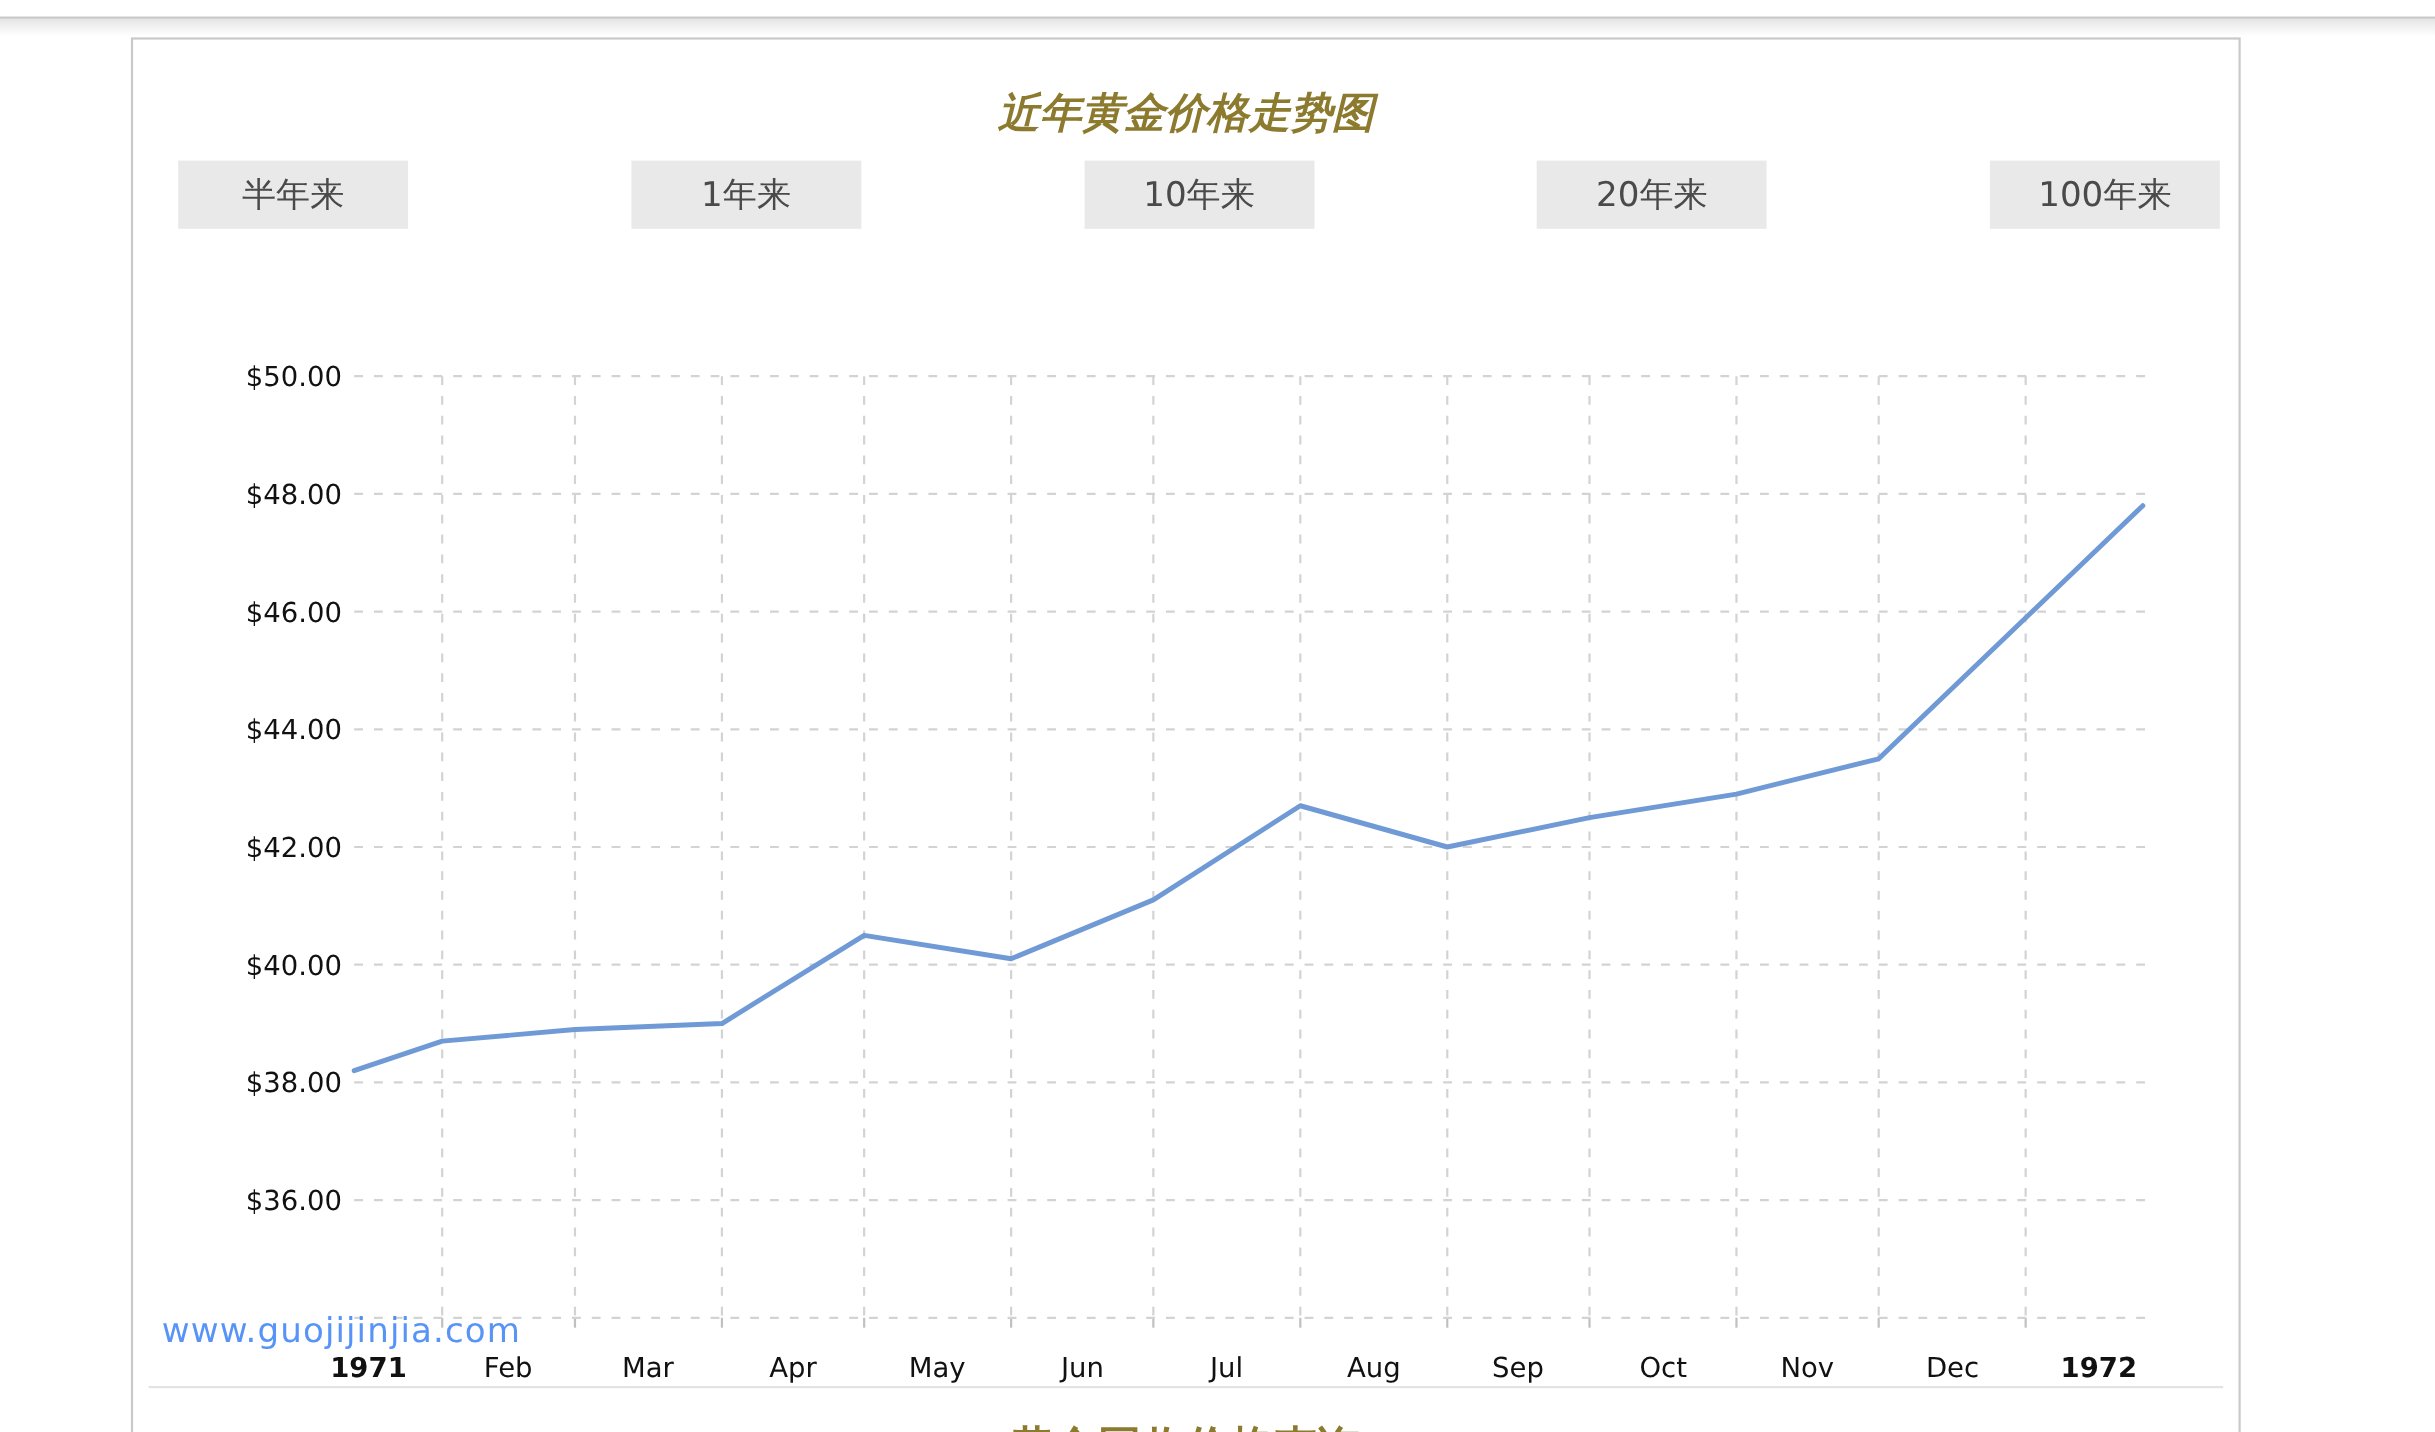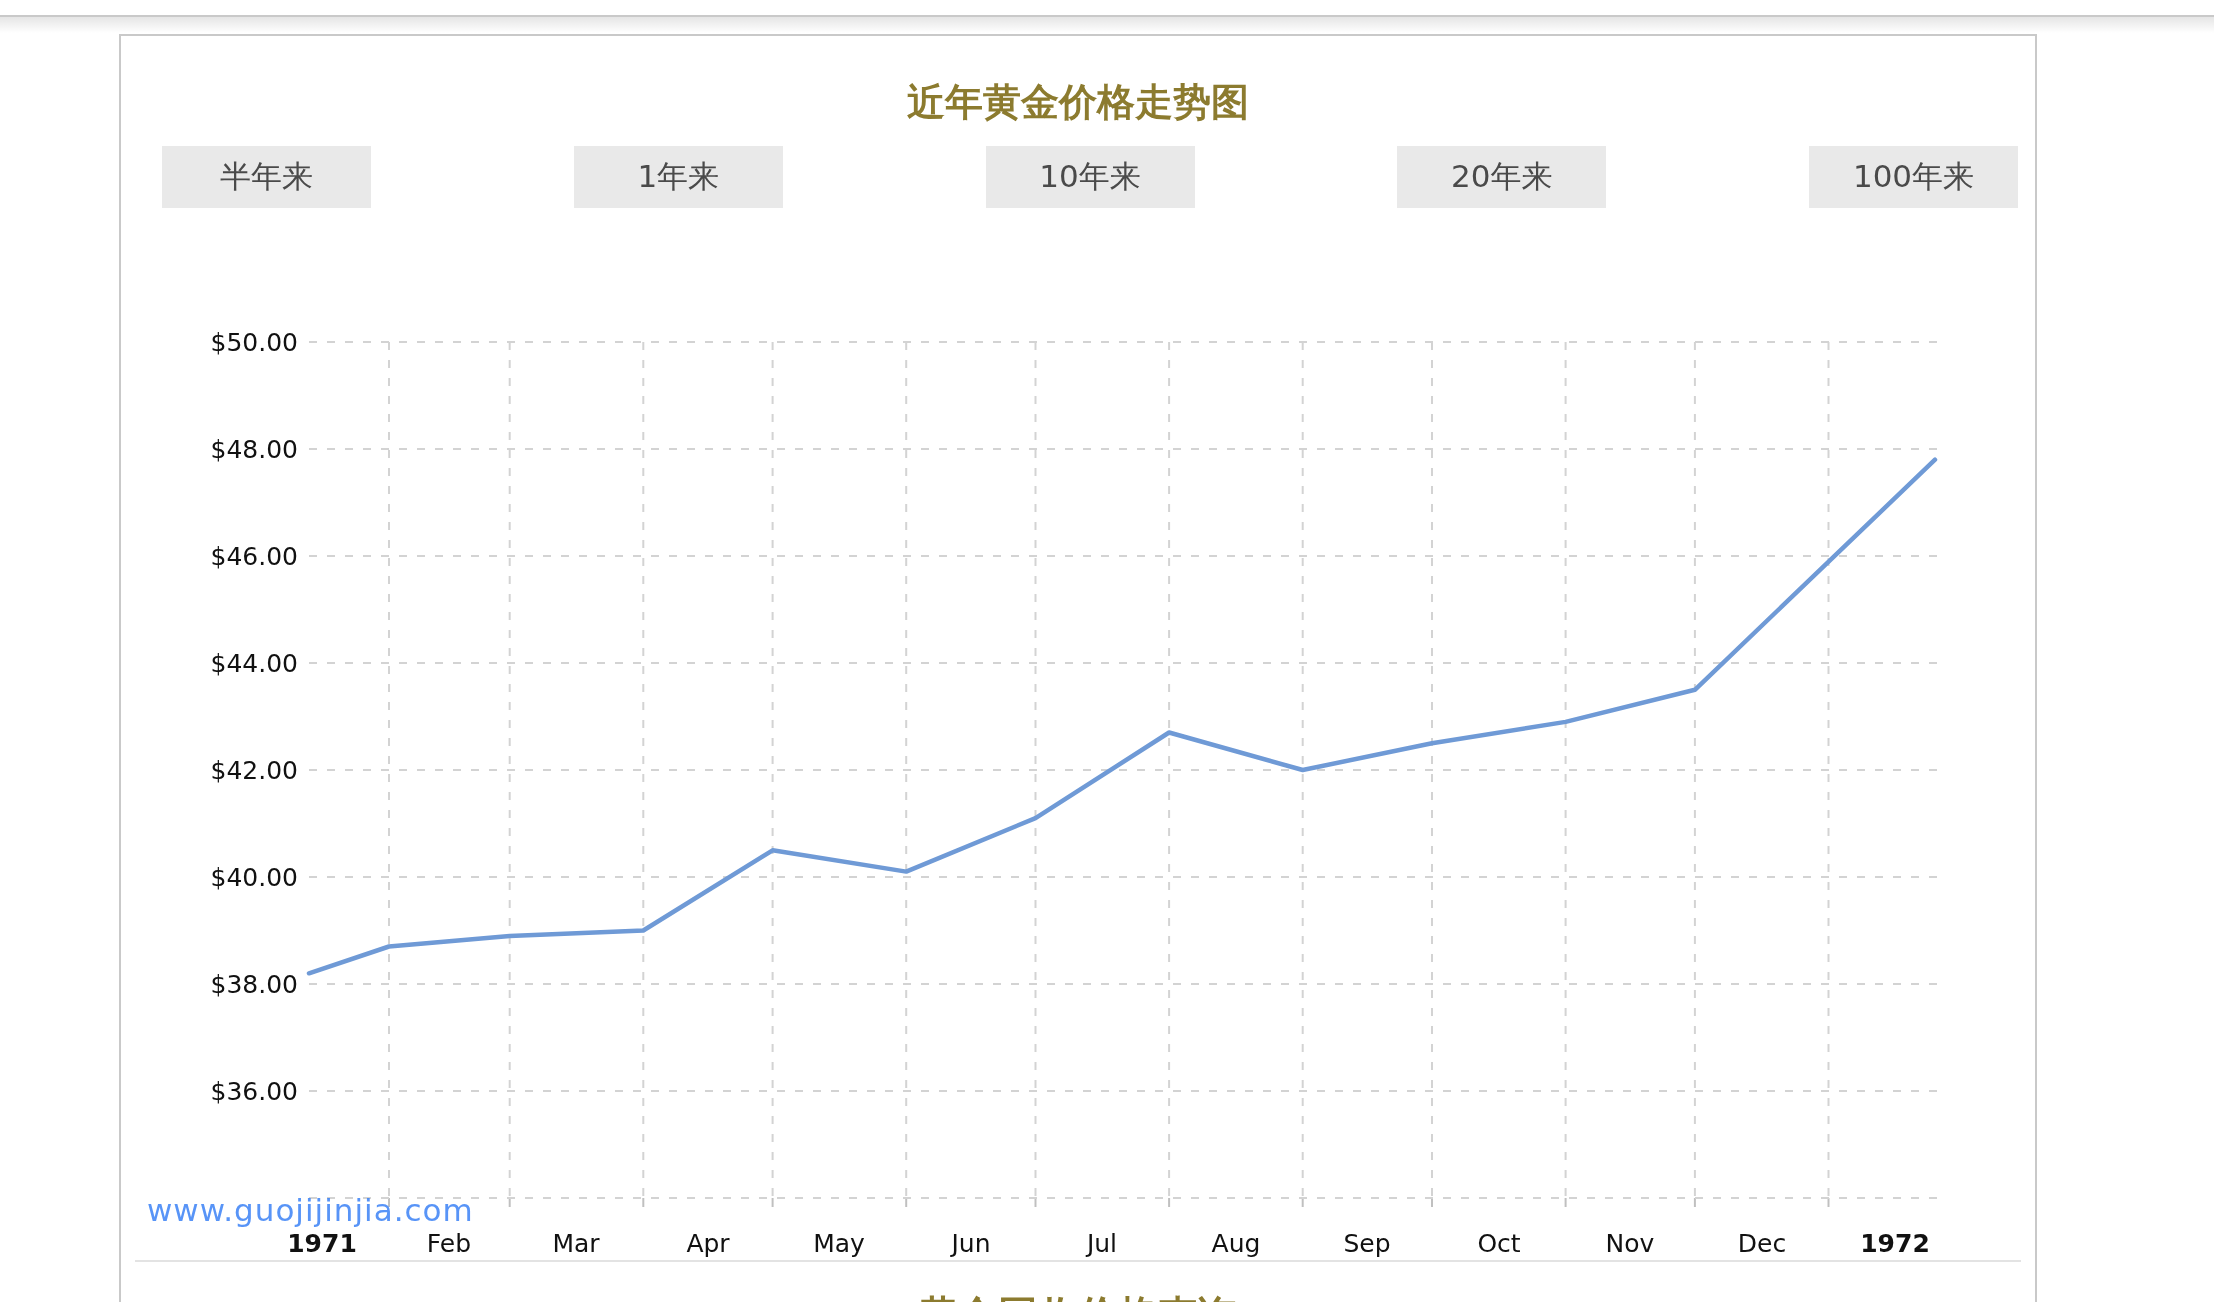--- a/index.html
+++ b/index.html
@@ -15,34 +15,34 @@
   .top-shadow{
     position:absolute;left:0;top:17px;width:2214px;height:16px;
     background:linear-gradient(to bottom,rgba(0,0,0,0.10),rgba(0,0,0,0));
   }
   .panel{
     position:absolute;left:119px;top:34px;width:1914px;height:1600px;
     background:#ffffff;border:2px solid #c9c9c9;
   }
   .main-title,.chart-title{
     position:absolute;left:0;width:100%;text-align:center;
-    color:#8c7b2f;font-weight:bold;font-size:38px;line-height:40px;margin:0;
+    color:#8c7b2f;font-weight:bold;font-size:38px;line-height:40px;margin:0;font-style:italic;
   }
   .main-title{top:46px;}
   .chart-title{top:224px;}
   .tabs{
     position:absolute;left:29px;top:110px;width:1856px;height:62px;
     display:flex;justify-content:space-between;margin-left:12px;
   }
   .tab{
     width:209px;height:62px;background:#e9e9e9;
     display:flex;align-items:center;justify-content:center;
     font-size:31px;color:#4a4a4a;cursor:pointer;user-select:none;
   }
-  .chart-wrap{position:absolute;left:3px;top:284px;width:1914px;height:940px;}
+  .chart-wrap{position:absolute;left:16px;top:284px;width:1914px;height:940px;}
   .watermark{
     position:absolute;left:26px;top:1156px;
     font-size:31px;letter-spacing:1px;color:#3b82f6;opacity:.85;
     pointer-events:none;white-space:nowrap;
   }
   .separator{
     position:absolute;left:14px;top:1224px;width:1886px;height:2px;background:#e3e3e3;
   }
   .bottom-title{
     position:absolute;left:0;top:1252px;width:100%;text-align:center;

